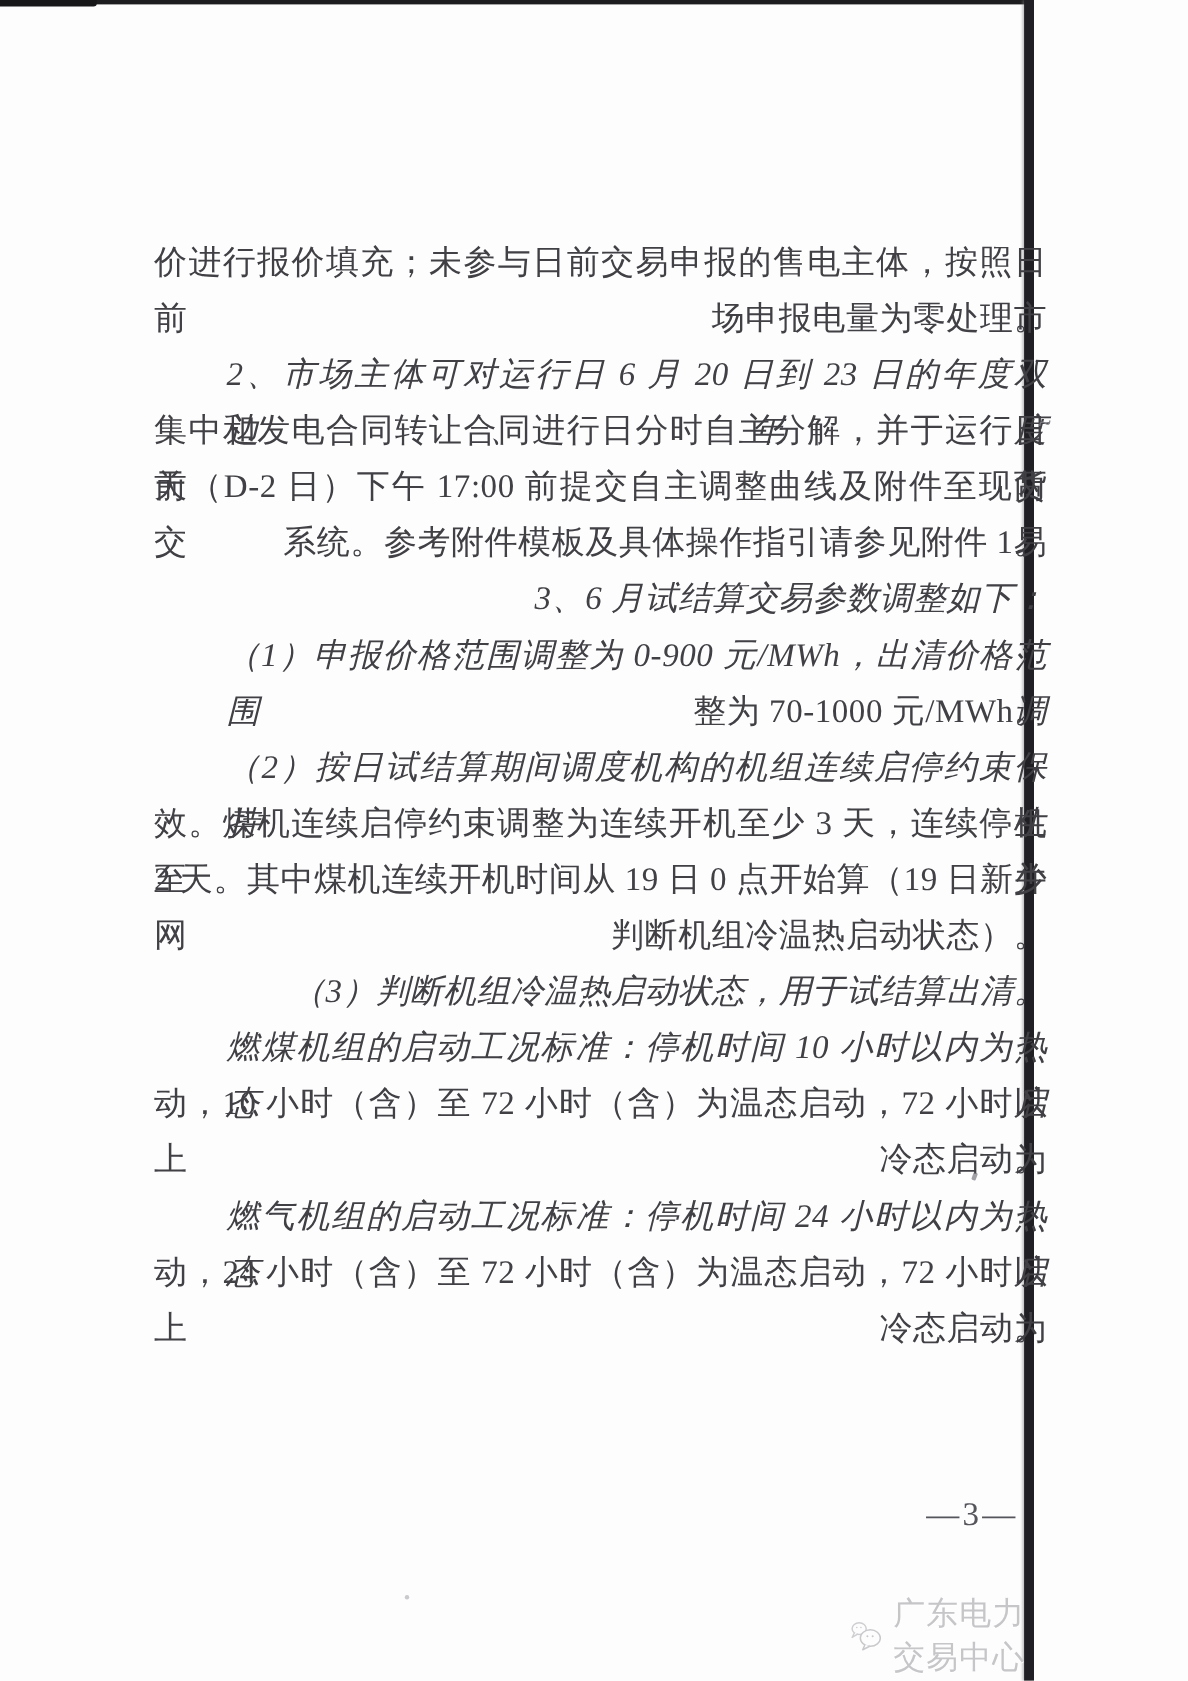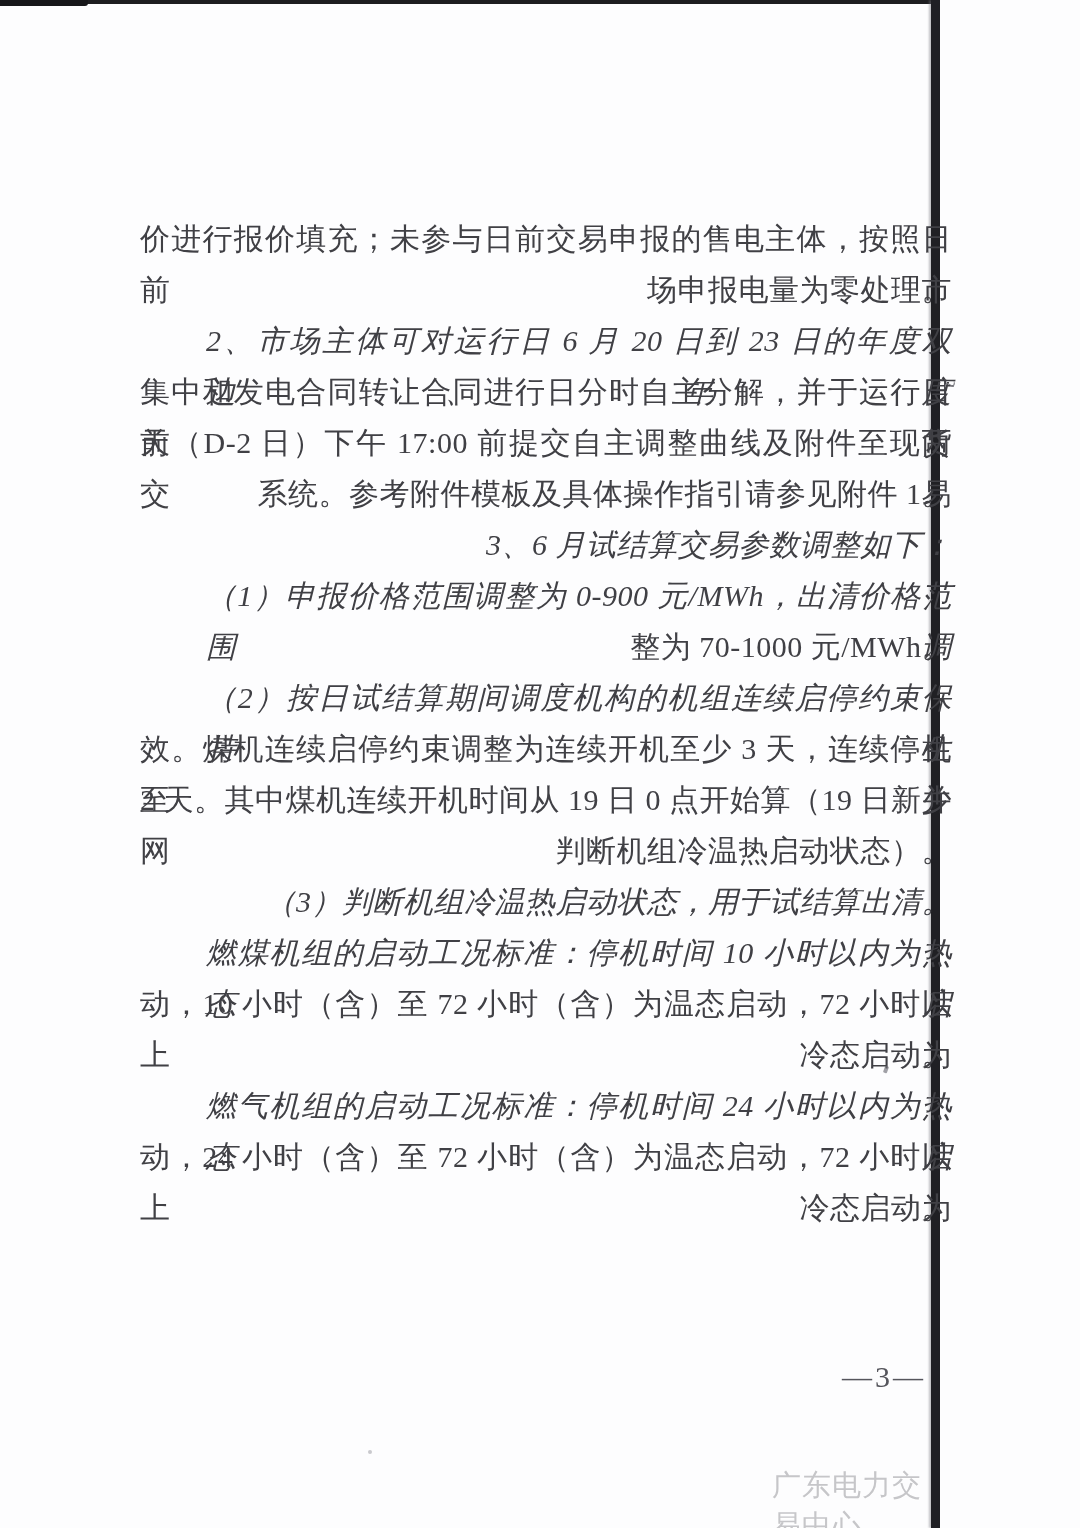--- a/index.html
+++ b/index.html
@@ -97,21 +97,20 @@
   }
   
   .footer {
     position: absolute;
     left: 772px;
     top: 1458px;
     height: 58px;
     display: flex;
     align-items: center;
     gap: 8px;
-    flex-direction: column;
   }
   .footer .brand {
     font-family: "Liberation Sans", "DejaVu Sans", sans-serif;
     font-size: 29px;
     letter-spacing: 1px;
     color: #c6c6c9;
     text-shadow: 0 1px 0 #ffffff;
   }
   .wechat-logo {
     display: block;

